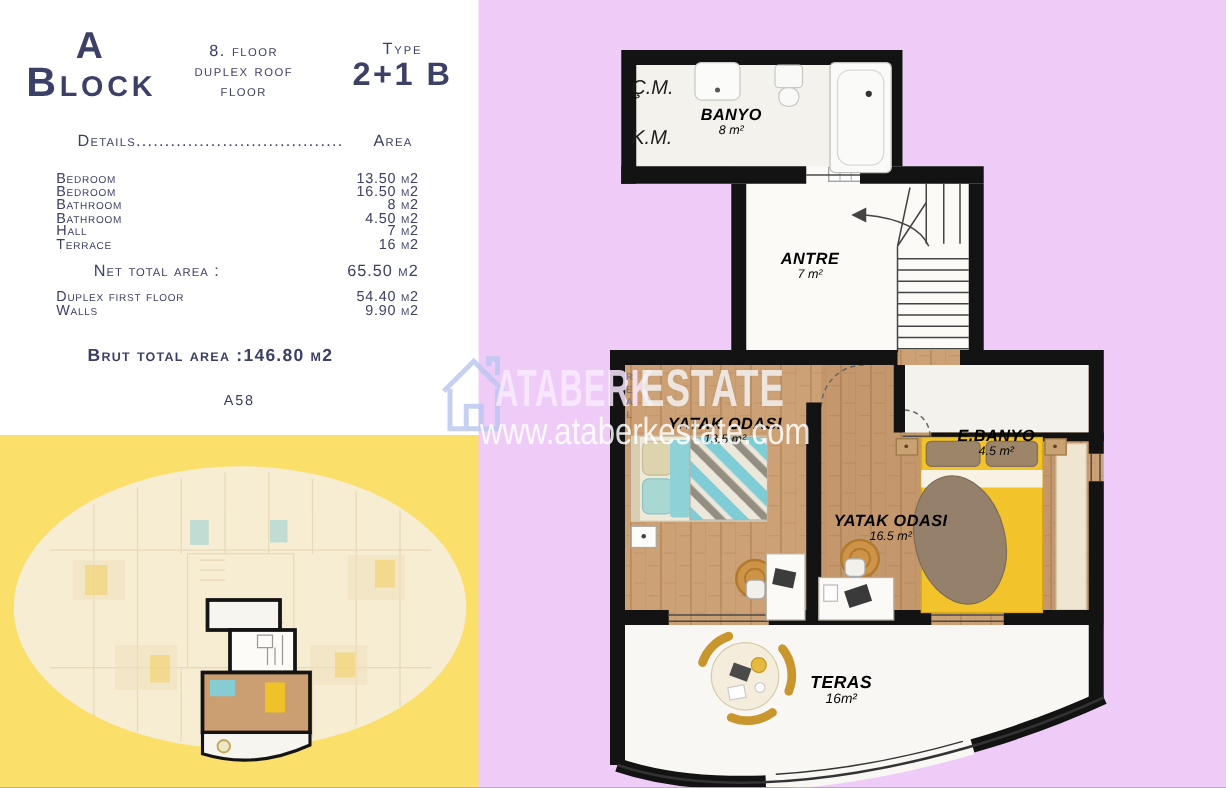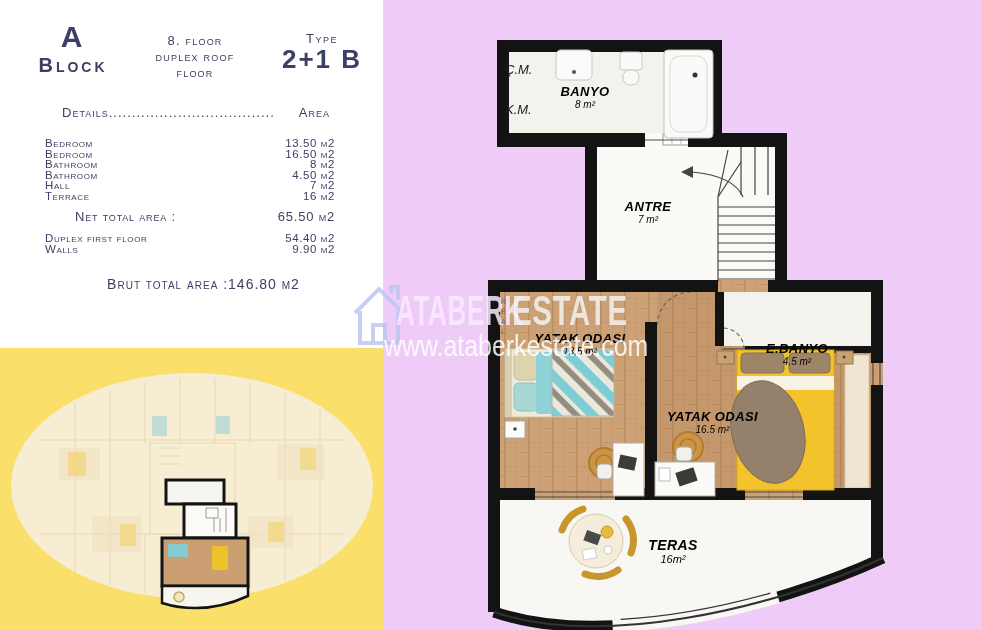--- a/index.html
+++ b/index.html
@@ -3,53 +3,53 @@
 <meta charset="utf-8">
 <style>
   html,body{margin:0;padding:0;background:#888;}
   .stage{position:relative;width:981px;height:630px;overflow:hidden;
          font-family:"Liberation Sans",sans-serif;background:#eeccf7;}
   
   .info-panel{position:absolute;left:0;top:0;width:383px;height:348px;background:#ffffff;color:#3d4066;}
   .info-panel *{font-variant:small-caps;}
   .block-col{position:absolute;left:18px;top:22px;width:110px;text-align:center;}
   .block-a{font-size:30px;letter-spacing:3px;font-weight:600;line-height:30px;}
-  .block-word{font-size:20px;letter-spacing:3px;font-weight:600;line-height:27px;}
+  .block-word{font-size:33px;letter-spacing:3px;font-weight:600;line-height:27px;}
   .floor-col{position:absolute;left:125px;top:33px;width:140px;text-align:center;
              font-size:13px;letter-spacing:1.2px;line-height:16px;font-weight:500;}
   .type-col{position:absolute;left:268px;top:31px;width:108px;text-align:center;}
   .type-label{font-size:13px;letter-spacing:1.5px;font-weight:500;}
   .type-value{font-size:26px;letter-spacing:2px;font-weight:600;line-height:27px;}
   .details-header{position:absolute;left:62px;top:105px;width:268px;display:flex;
                   justify-content:space-between;font-size:13px;letter-spacing:1px;font-weight:500;}
   .area-rows{position:absolute;left:45px;top:138px;width:290px;}
   .area-rows .row{display:flex;justify-content:space-between;font-size:11.5px;
                   line-height:10.6px;letter-spacing:.6px;}
   .net-row{position:absolute;left:45px;top:209px;width:290px;display:flex;
            justify-content:space-between;font-size:13px;letter-spacing:.8px;font-weight:500;}
   .net-row .lbl{padding-left:30px;}
   .extra-rows{position:absolute;left:45px;top:233px;width:290px;}
   .extra-rows .row{display:flex;justify-content:space-between;font-size:11.5px;
                    line-height:11px;letter-spacing:.6px;}
   .brut-row{position:absolute;left:45px;top:276px;width:292px;display:flex;
-            justify-content:center;font-size:14px;letter-spacing:1px;font-weight:400;}
+            justify-content:flex-start;font-size:14px;letter-spacing:1px;font-weight:700;}
   .brut-row .lbl{padding-left:25px;}
   .unit-code{position:absolute;left:0;top:315px;width:383px;text-align:center;
              font-size:11.5px;letter-spacing:1.5px;}
   
   .overview-panel{position:absolute;left:0;top:348px;width:383px;height:282px;background:#fbdf6b;}
   .overview-panel svg{display:block;}
   
   .plan-panel{position:absolute;left:383px;top:0;width:598px;height:630px;background:#eeccf7;}
   .plan-svg{position:absolute;left:0;top:0;}
   
   .plan-label{position:absolute;color:#000000;font-style:italic;text-align:center;line-height:1.1;}
   .plan-label .rname{font-size:13px;font-weight:700;letter-spacing:.4px;}
   .plan-label .rarea{font-size:10px;font-weight:400;}
-  .lab-small{font-size:13px;font-style:italic;color:#1c1c1c;position:absolute;}
+  .lab-small{font-size:16px;font-style:italic;color:#1c1c1c;position:absolute;}
   
   .watermark{position:absolute;left:0;top:0;width:935px;height:630px;pointer-events:none;}
   .wm-house{position:absolute;left:351px;top:281px;opacity:.8;}
   .wm-brand1{position:absolute;left:396px;top:287px;font-size:42px;font-weight:600;
              transform:scaleX(.62);transform-origin:0 0;color:rgba(249,233,255,.85);letter-spacing:1px;}
   .wm-real{position:absolute;left:499px;top:297px;font-size:8px;color:rgba(110,110,120,.75);
            writing-mode:vertical-lr;text-orientation:upright;letter-spacing:1px;font-weight:600;}
   .wm-brand2{position:absolute;left:512px;top:287px;font-size:42px;font-weight:600;
              transform:scaleX(.70);transform-origin:0 0;color:rgba(255,255,255,.75);
              text-shadow:0 0 2px rgba(140,140,140,.35);letter-spacing:1px;}
@@ -116,20 +116,21 @@
       </div>
       <div class="row">
         <span class="lbl">Walls</span>
         <span class="val">9.90 m2</span>
       </div>
     </div>
     <div class="brut-row">
       <span class="lbl">Brut total area :</span>
       <span class="val">146.80 m2</span>
     </div>
+    <div class="unit-code">A58</div>
   </section>
 
   <section class="overview-panel">
     <svg width="383" height="282" viewBox="0 0 383 282">
       <ellipse cx="192" cy="138" rx="181" ry="113" fill="#f6eeda" opacity="0.93"></ellipse>
       <g stroke="#dbc9a2" stroke-width="1" opacity="0.55" fill="none">
         <path d="M40,92 H345 M40,186 H345"></path>
         <path d="M75,55 V225 M110,42 V238 M145,35 V95 M145,186 V245 M180,30 V95 M215,30 V95 M250,35 V95 M250,186 V242 M285,45 V232 M320,60 V218"></path>
         <rect x="150" y="95" width="85" height="91"></rect>
         <path d="M160,100 h20 M160,108 h20 M160,116 h20 M205,150 h22 M205,158 h22 M205,166 h22"></path>

